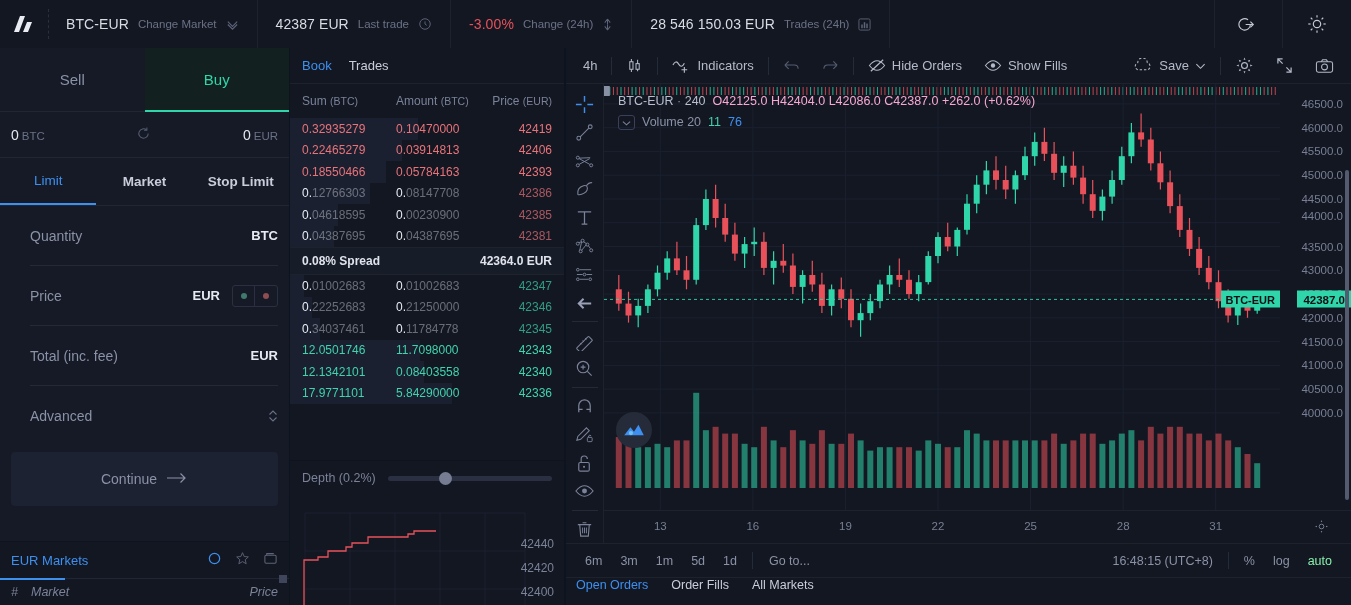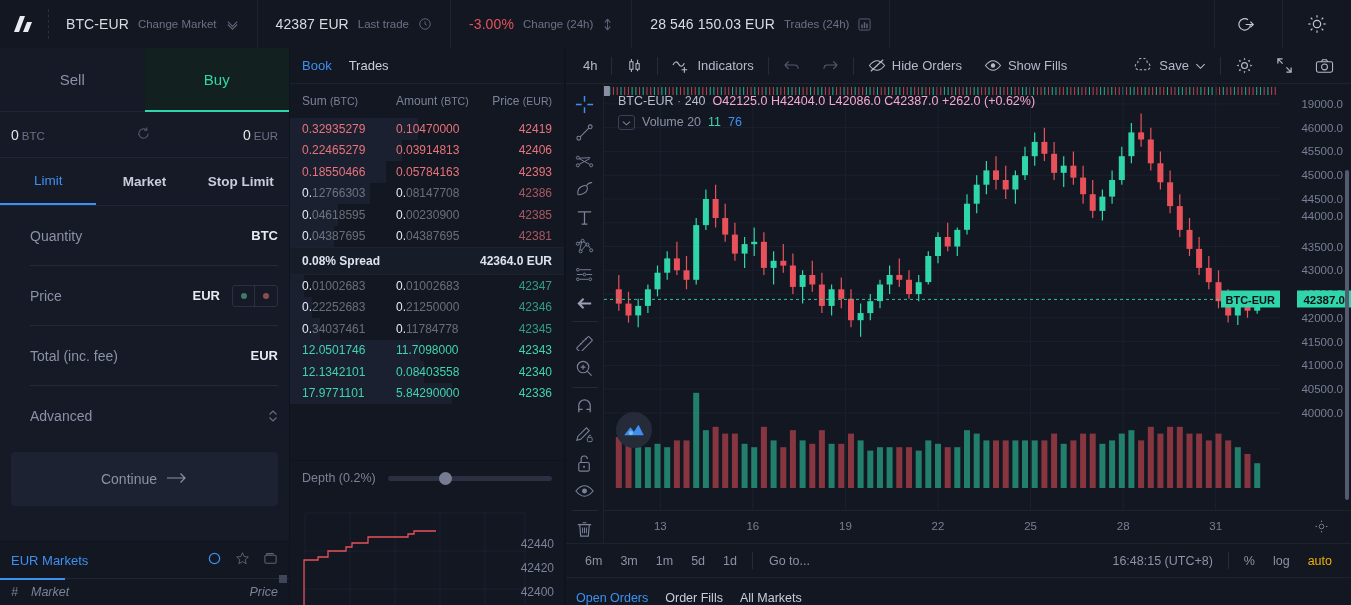--- a/index.html
+++ b/index.html
@@ -168,23 +168,23 @@
   .logo-bubble { position:absolute; left:12px; bottom:95px; width:36px; height:36px; border-radius:50%;
                  background:#262b3a; display:flex; align-items:center; justify-content:center; }
 
   .ch-footer { height:34px; flex:0 0 34px; display:flex; align-items:center; padding:0 10px;
                border-top:1px solid #1e222d; font-size:12.5px; color:#8b91a6; gap:0; }
   .rng { padding:0 9px; cursor:pointer; }
   .goto { padding:0 10px; color:#8b91a6; cursor:pointer; }
   .ft-div { width:1px; height:17px; background:#262b39; margin:0 6px; }
   .ft-right { margin-left:auto; display:flex; align-items:center; }
   .ft-right .it { padding:0 9px; cursor:pointer; }
-  .ft-right .auto { color:#eab308; }
-
-  .bottom-tabs { height:28px; flex:0 0 28px; display:flex; align-items:flex-end; gap:17px;
+  .ft-right .auto { color:#86efac; }
+
+  .bottom-tabs { height:28px; flex:0 0 28px; display:flex; align-items:flex-start; gap:23px;
                  padding:0 10px; font-size:12.5px; border-top:1px solid #1e222d; }
   .bt { color:#c9cddb; cursor:pointer; }
   .bt.active { color:#3d90f0; }
 </style>
 </head>
 <body>
 
 <div class="app">
 
   <div class="topbar">
@@ -1128,21 +1128,21 @@
 
           <div class="logo-bubble">
             <svg width="22" height="16" viewBox="0 0 24 18">
               <path d="M1 15 L8 6 L12 11 L17 3 L23 15 Z" fill="#3d90f0"></path>
               <circle cx="8.5" cy="12.5" r="2.4" fill="#6fc0f5"></circle>
             </svg>
           </div>
 
           <div class="yaxis">
             <div id="yticks">
-                <div class="ytick" style="top: 19.8857px;">19000.0</div>
+                <div class="ytick" style="top: 19.8857px;">46500.0</div>
                 <div class="ytick" style="top: 43.6571px;">46000.0</div>
                 <div class="ytick" style="top: 67.4286px;">45500.0</div>
                 <div class="ytick" style="top: 91.2px;">45000.0</div>
                 <div class="ytick" style="top: 114.971px;">44500.0</div>
                 <div class="ytick" style="top: 132px; text-align: center;">44000.0</div>
                 <div class="ytick" style="top: 162.514px;">43500.0</div>
                 <div class="ytick" style="top: 186.286px;">43000.0</div>
                 <div class="ytick" style="top: 210.057px;">42500.0</div>
                 <div class="ytick" style="top: 233.829px;">42000.0</div>
                 <div class="ytick" style="top: 257.6px;">41500.0</div>

